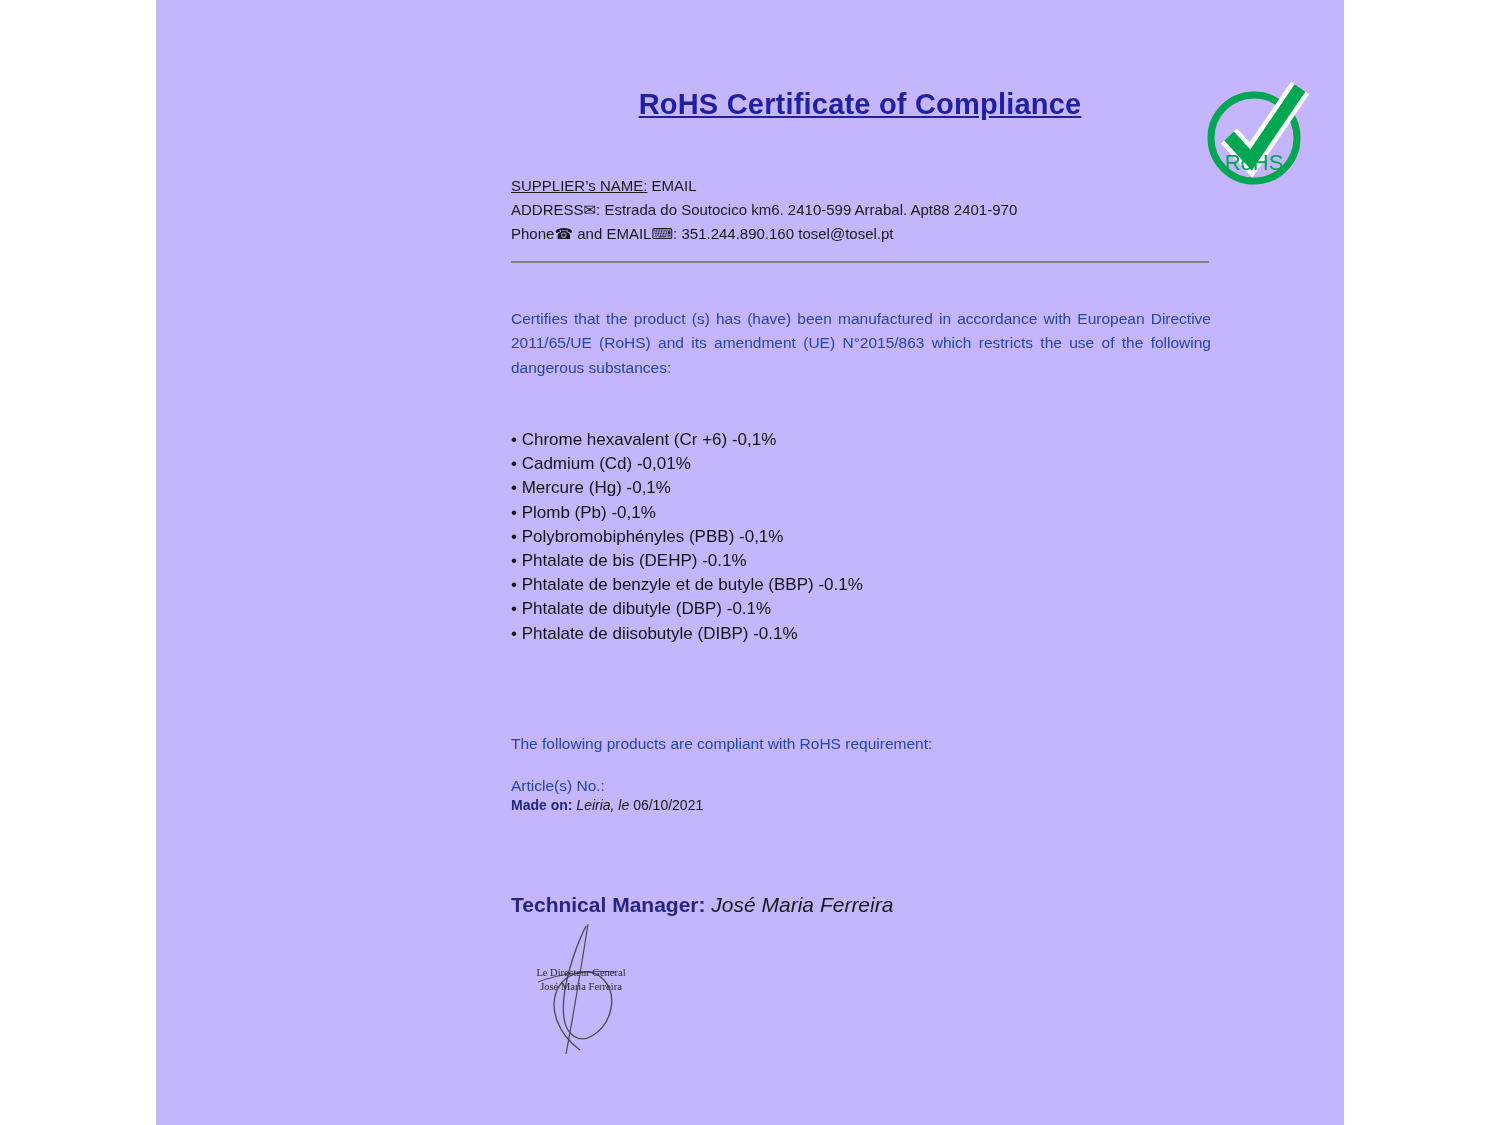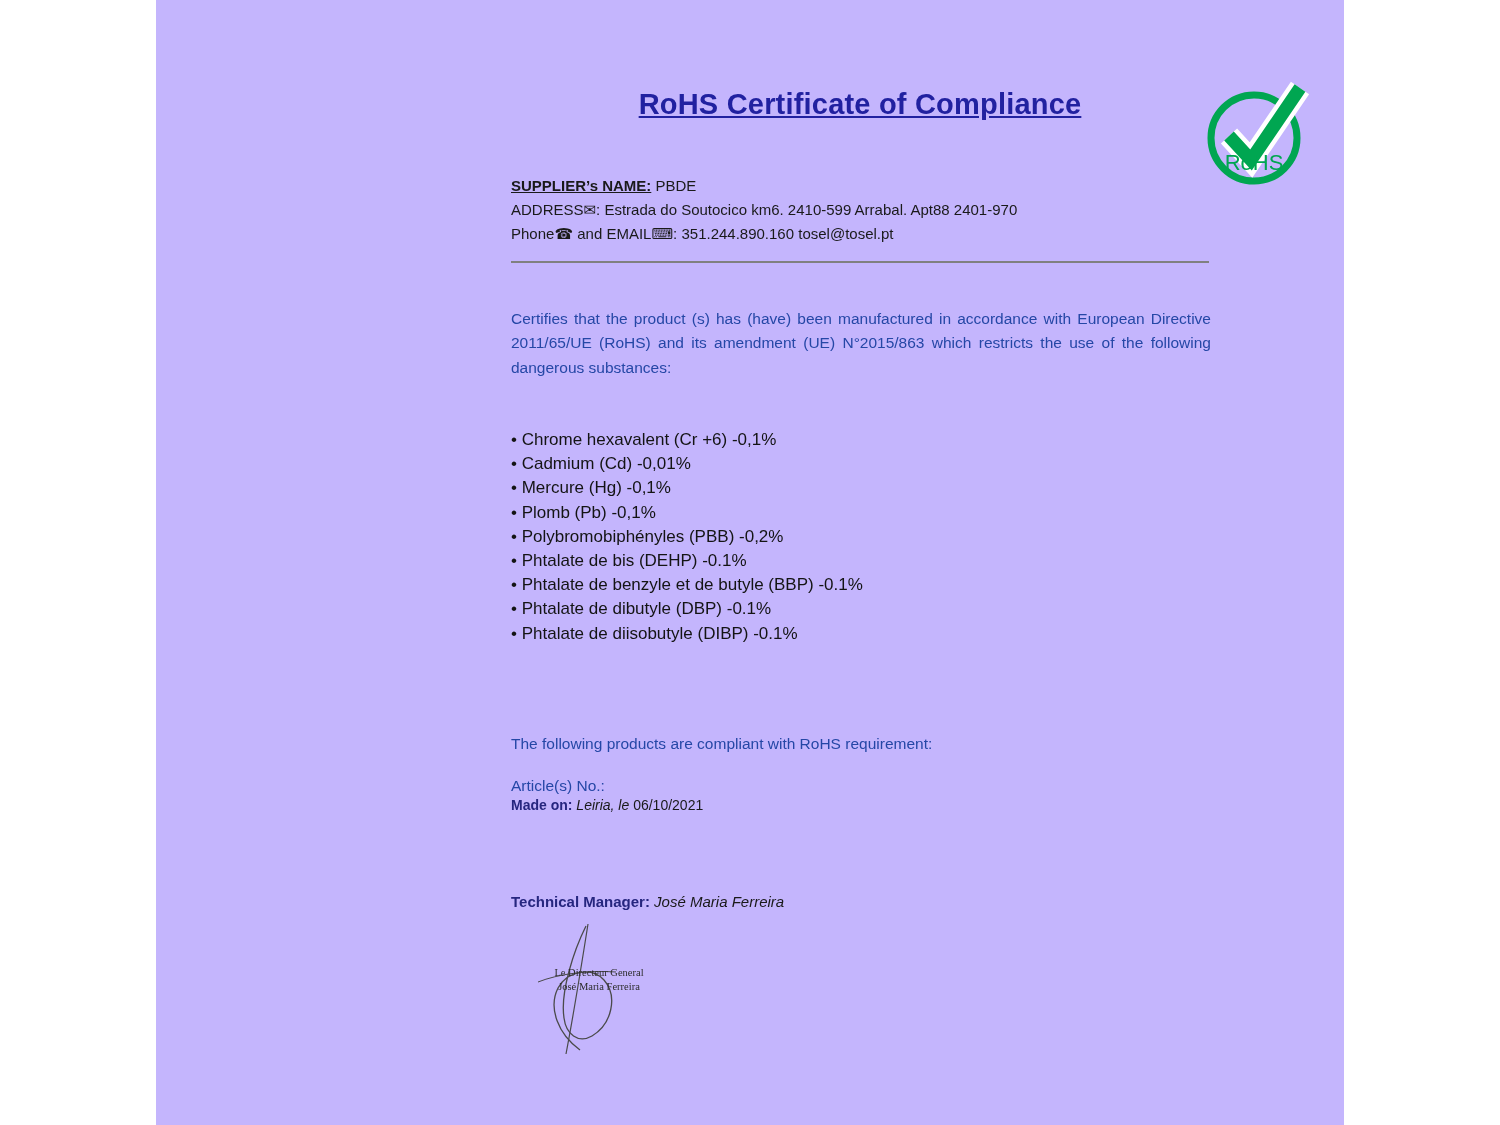--- a/index.html
+++ b/index.html
@@ -25,21 +25,21 @@
     letter-spacing: 0.2px;
   }
 
   .supplier-block {
     left: 355px; top: 174px; width: 700px;
     font-size: 15px;
     line-height: 24px;
     color: #1a1a1a;
   }
   .supplier-line { white-space: nowrap; }
-  .lbl-bold-underline { font-weight: 700; text-decoration: underline; }
+  .lbl-bold-underline { font-weight: 400; text-decoration: underline; }
   .glyph { font-size: 15px; }
 
   .divider {
     left: 355px; top: 261px; width: 698px; height: 2px;
     background: #808080;
   }
 
   .cert-paragraph {
     left: 355px; top: 307px; width: 700px;
     font-size: 15.5px;
@@ -67,29 +67,29 @@
     color: #2547a6;
   }
 
   .made-on {
     left: 355px; top: 797px; width: 700px;
     font-size: 14px;
     color: #1a1a1a;
   }
   .tech-manager {
     left: 355px; top: 893px; width: 700px;
-    font-size: 15px;
+    font-size: 21px;
     color: #1a1a1a;
   }
   .navy-bold { font-weight: 700; color: #26267f; }
   .italic-name { font-style: italic; }
 
   .signature-svg { left: 352px; top: 922px; }
   .signature-text {
-    left: 378px; top: 966px; width: 130px;
+    left: 360px; top: 966px; width: 130px;
     text-align: center;
     font-family: "Liberation Serif", serif;
     font-size: 10.5px;
     line-height: 13.5px;
     color: #2b2b2b;
   }
 
   .rohs-logo { left: 1048px; top: 78px; }
 </style>
 </head>
@@ -104,41 +104,41 @@
       <circle cx="50" cy="60" r="43" fill="none" stroke="#00a651" stroke-width="7"></circle>
       <path d="M25 58 L47 82 L96 10" fill="none" stroke="#ffffff" stroke-width="22" stroke-linejoin="miter"></path>
       <path d="M25 58 L47 82 L96 10" fill="none" stroke="#00a651" stroke-width="13" stroke-linejoin="miter"></path>
       <text x="50" y="92" text-anchor="middle" font-family="Liberation Sans, sans-serif" font-size="22" fill="#00a651">RoHS</text>
     </svg>
   </div>
 
   <div class="abs supplier-block">
     <div class="supplier-line">
       <span class="lbl-bold-underline">SUPPLIER’s NAME:</span>
-      <span>PBDE</span>
+      <span>EMAIL</span>
     </div>
     <div class="supplier-line">
       <span>ADDRESS</span><span class="glyph">✉</span><span>: Estrada do Soutocico km6. 2410-599 Arrabal. Apt88 2401-970</span>
     </div>
     <div class="supplier-line">
       <span>Phone</span><span class="glyph">☎</span>
       <span>and EMAIL</span><span class="glyph">⌨</span><span>: 351.244.890.160 tosel@tosel.pt</span>
     </div>
   </div>
 
   <div class="abs divider"></div>
 
   <div class="abs cert-paragraph">Certifies that the product (s) has (have) been manufactured in accordance with European Directive 2011/65/UE (RoHS) and its amendment (UE) N°2015/863 which restricts the use of the following dangerous substances:</div>
 
   <div class="abs substances">
     <div class="substance-line">Chrome hexavalent (Cr +6) -0,1%</div>
     <div class="substance-line">Cadmium (Cd) -0,01%</div>
     <div class="substance-line">Mercure (Hg) -0,1%</div>
     <div class="substance-line">Plomb (Pb) -0,1%</div>
-    <div class="substance-line">Polybromobiphényles (PBB) -0,2%</div>
+    <div class="substance-line">Polybromobiphényles (PBB) -0,1%</div>
     <div class="substance-line">Phtalate de bis (DEHP) -0.1%</div>
     <div class="substance-line">Phtalate de benzyle et de butyle (BBP) -0.1%</div>
     <div class="substance-line">Phtalate de dibutyle (DBP) -0.1%</div>
     <div class="substance-line">Phtalate de diisobutyle (DIBP) -0.1%</div>
   </div>
 
   <div class="abs articles">Article(s) No.:</div>
 
   <div class="abs statement">The following products are compliant with RoHS requirement:</div>
 

